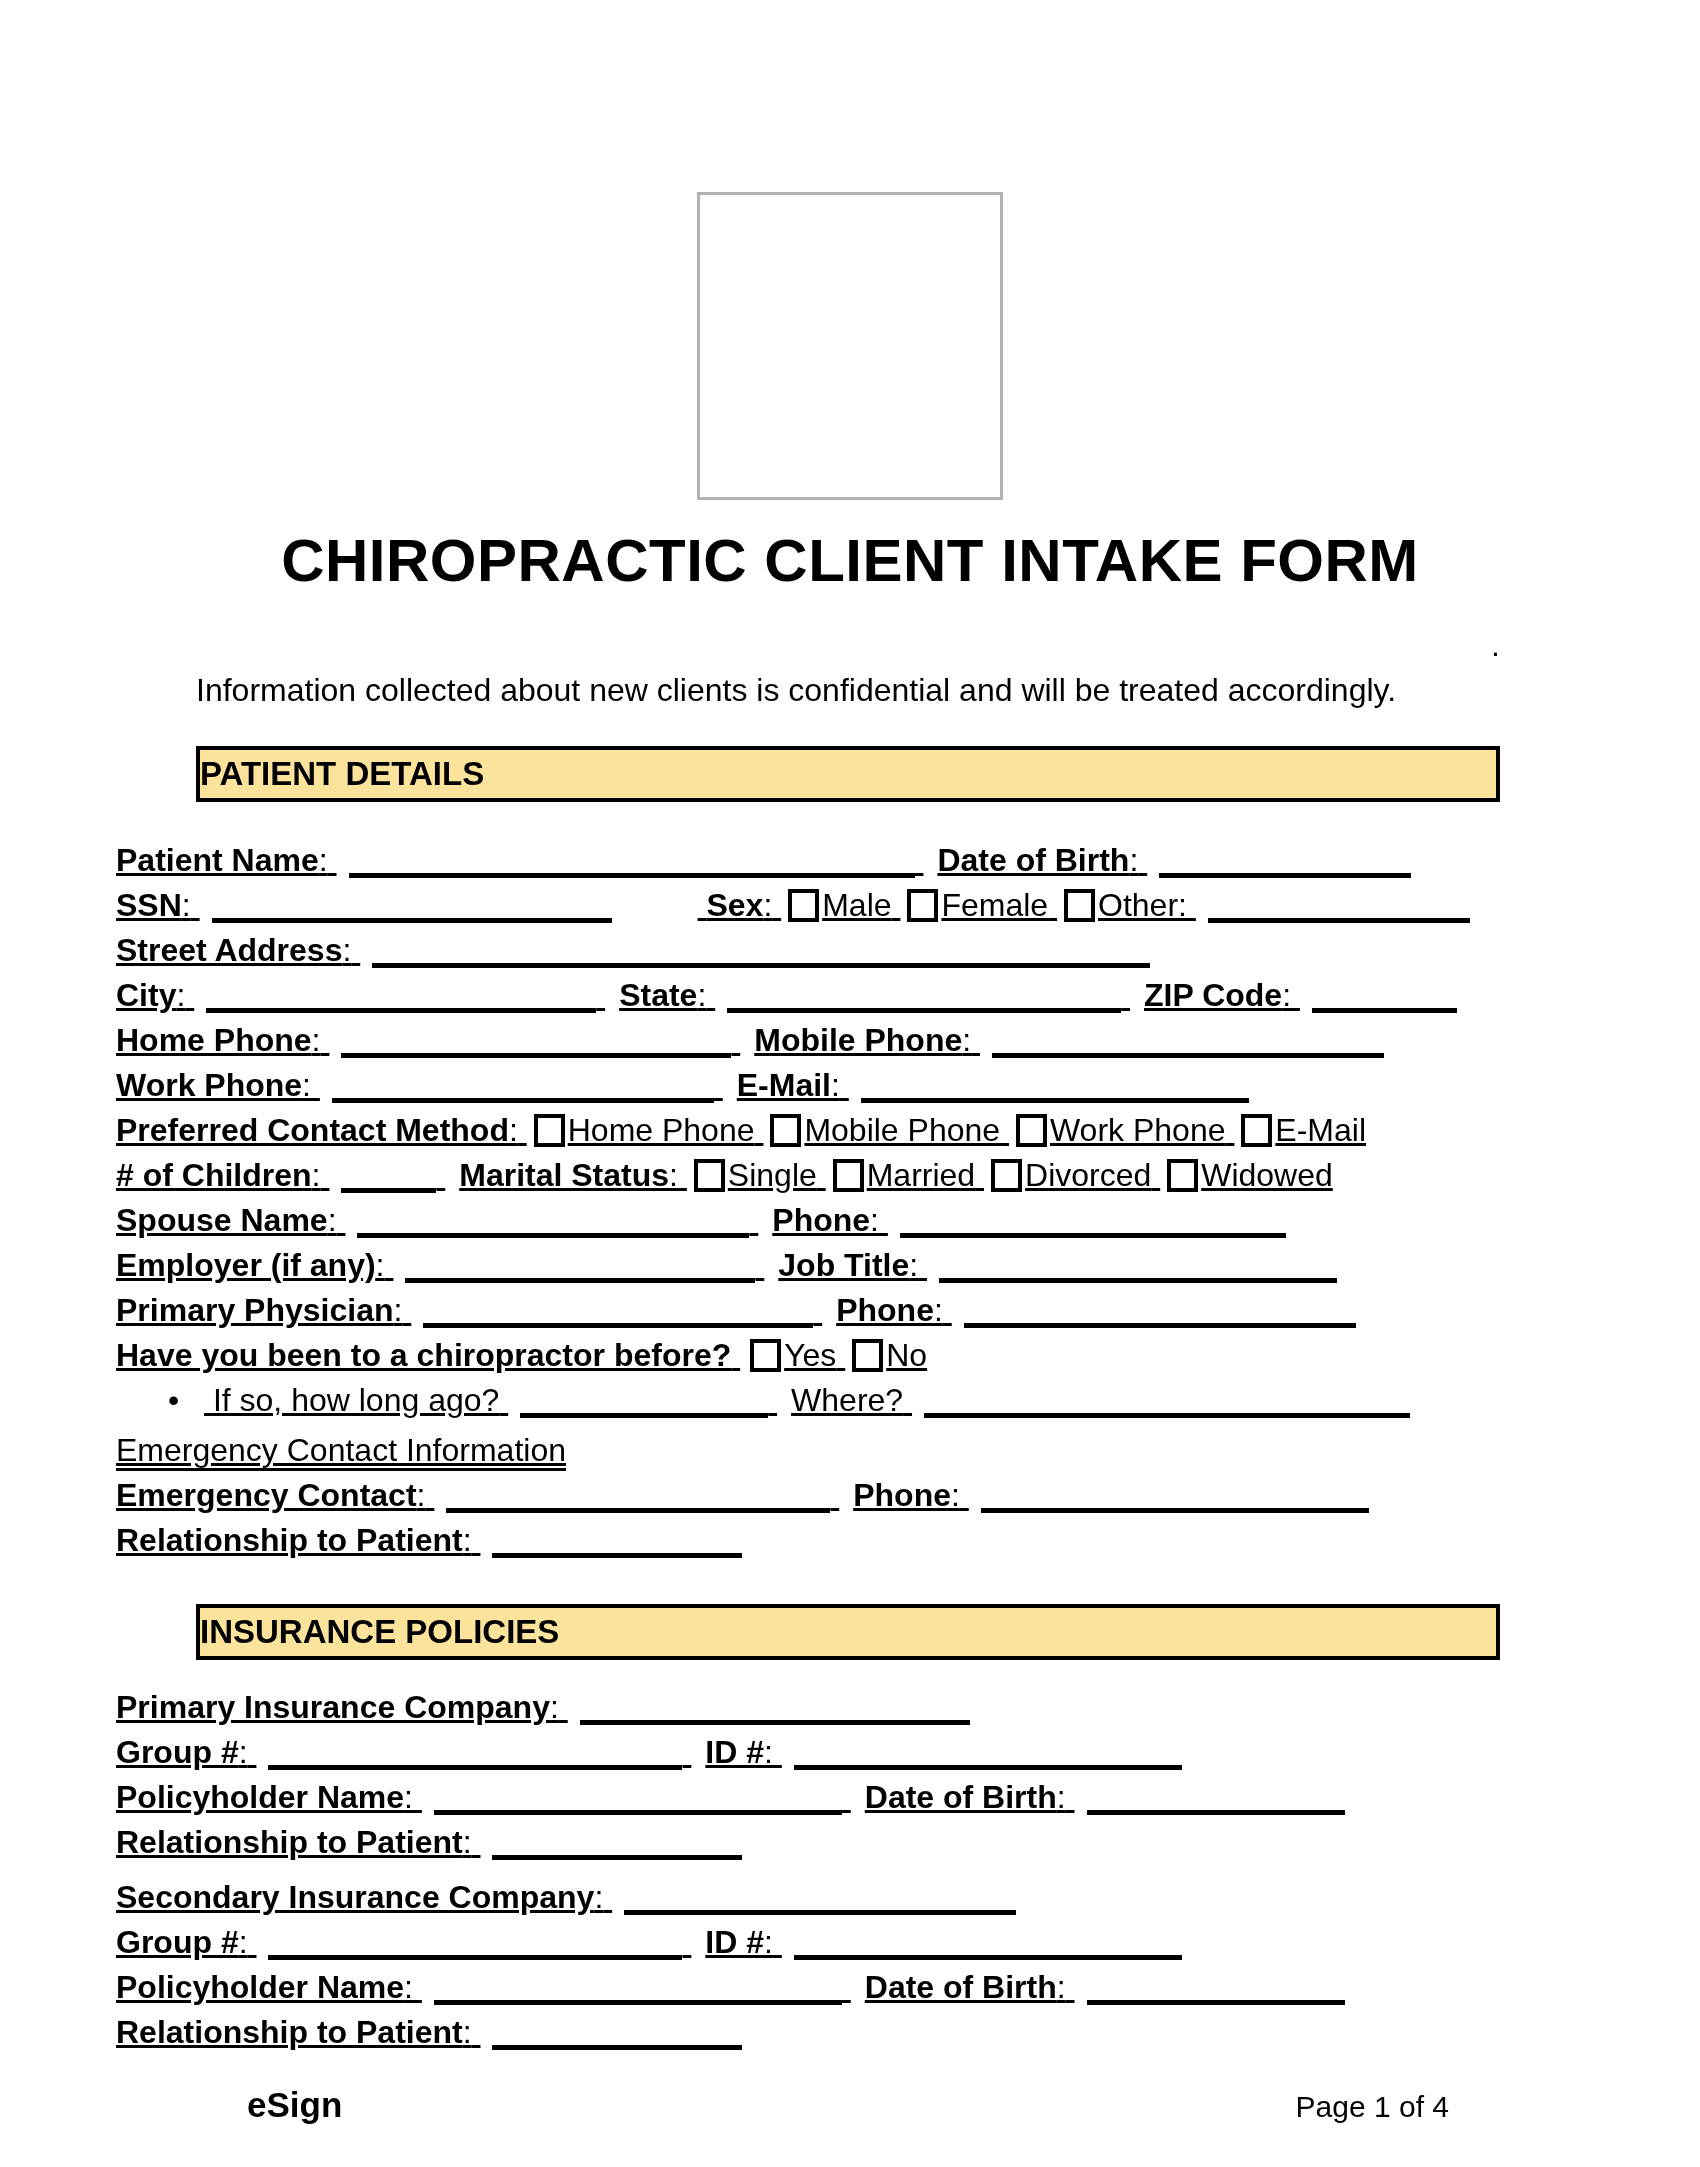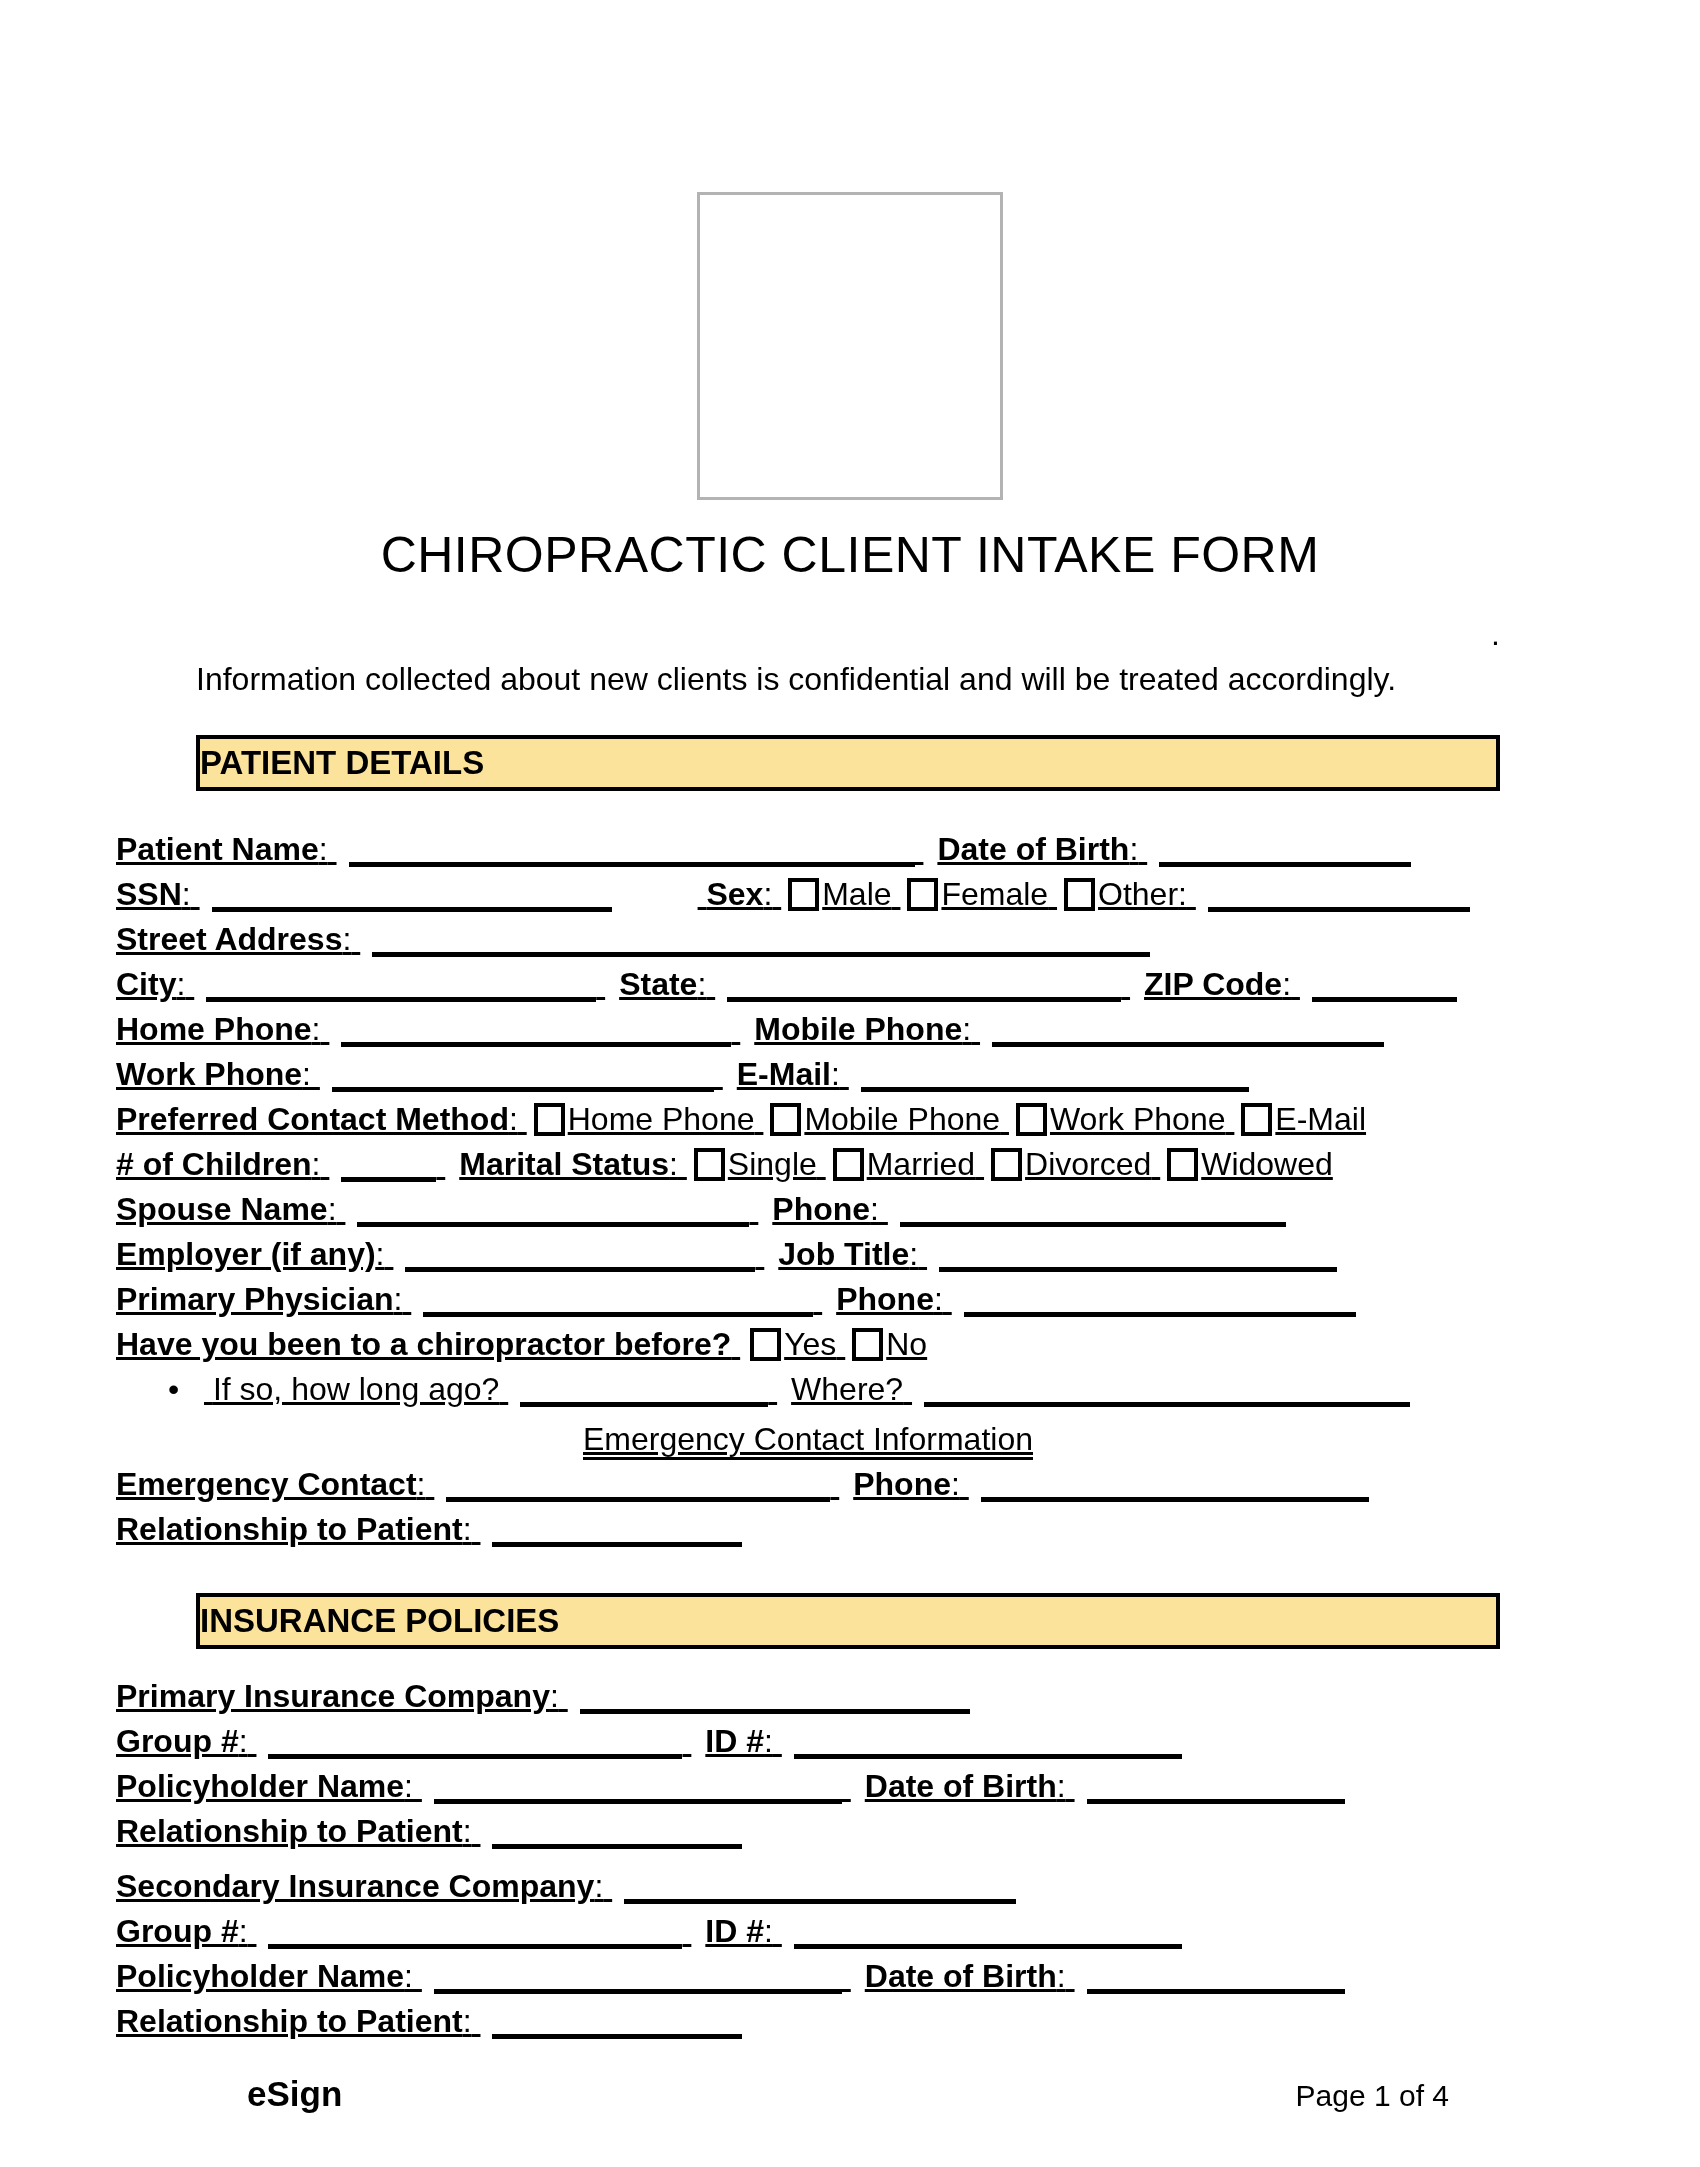--- a/index.html
+++ b/index.html
@@ -2,21 +2,21 @@
 <html><head>
 <meta charset="utf-8">
 <style>
   html,body { margin:0; padding:0; background:#888; }
   .page {
     position:relative; width:1700px; height:2167px; margin:0 auto;
     background:#ffffff; color:#000;
     font-family:"Liberation Sans", sans-serif; overflow:hidden;
   }
   .photo-frame { width:300px; height:302px; border:3px solid #b3b3b3; margin:192px auto 0; background:#fff; }
-  .title { margin:26px 8px 0; text-align:center; font-size:50px; font-weight:normal; letter-spacing:0.5px; }
+  .title { margin:26px 8px 0; text-align:center; font-size:60px; font-weight:bold; letter-spacing:0.5px; }
 
   .disclaimer { margin:28px 200px 0 196px; font-size:32px; line-height:45px; }
   .disc-line1 { display:flex; align-items:baseline; }
   .lead { white-space:nowrap; }
   .spacer { flex:1; }
   .u { text-decoration:underline; text-decoration-thickness:3px; text-underline-offset:7px; }
   .ml8 { margin-left:8px; }
 
   .banner {
     margin:33px 200px 0 196px; height:48px; border:4px solid #000; background:#fbe39b;
@@ -25,21 +25,21 @@
   }
   .mt24 { margin-top:41px; }
 
   .form { margin:36px 200px 0 116px; font-size:32px;text-decoration:underline; }
   .form2 { margin-top:25px; }
   .row { height:45px; line-height:45px; white-space:nowrap; }
   .b { font-weight:bold; }
   .bl { display:inline-block; height:12px; border-bottom:5px solid #000; vertical-align:-7px; margin-left:12px; }
   .cb { display:inline-block; width:23px; height:25px; border:4px solid #000; vertical-align:-6px; margin:0 3px 0 7px; background:#fff; }
   .mlL { margin-left:14px; }
-  .mt4 { margin-top:5px;text-align:center; }
+  .mt4 { margin-top:5px; }
   .mt10 { margin-top:10px; }
   .bullet-row { padding-left:52px; }
   .bullet { display:inline-block; width:36px; }
 
   .footer { margin:30px 200px 0 196px; padding:0 51px; display:flex; justify-content:space-between; align-items:baseline; }
   .brand { font-size:35px; font-weight:bold; }
   .pageno { font-size:30px; }
 </style>
 </head>
 <body>

